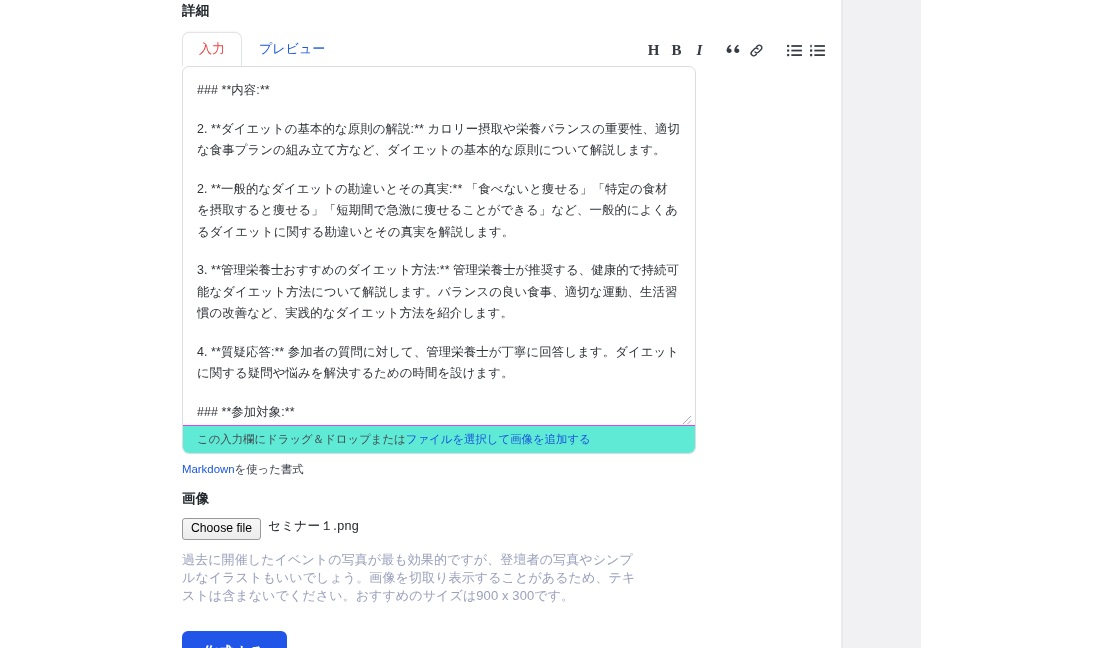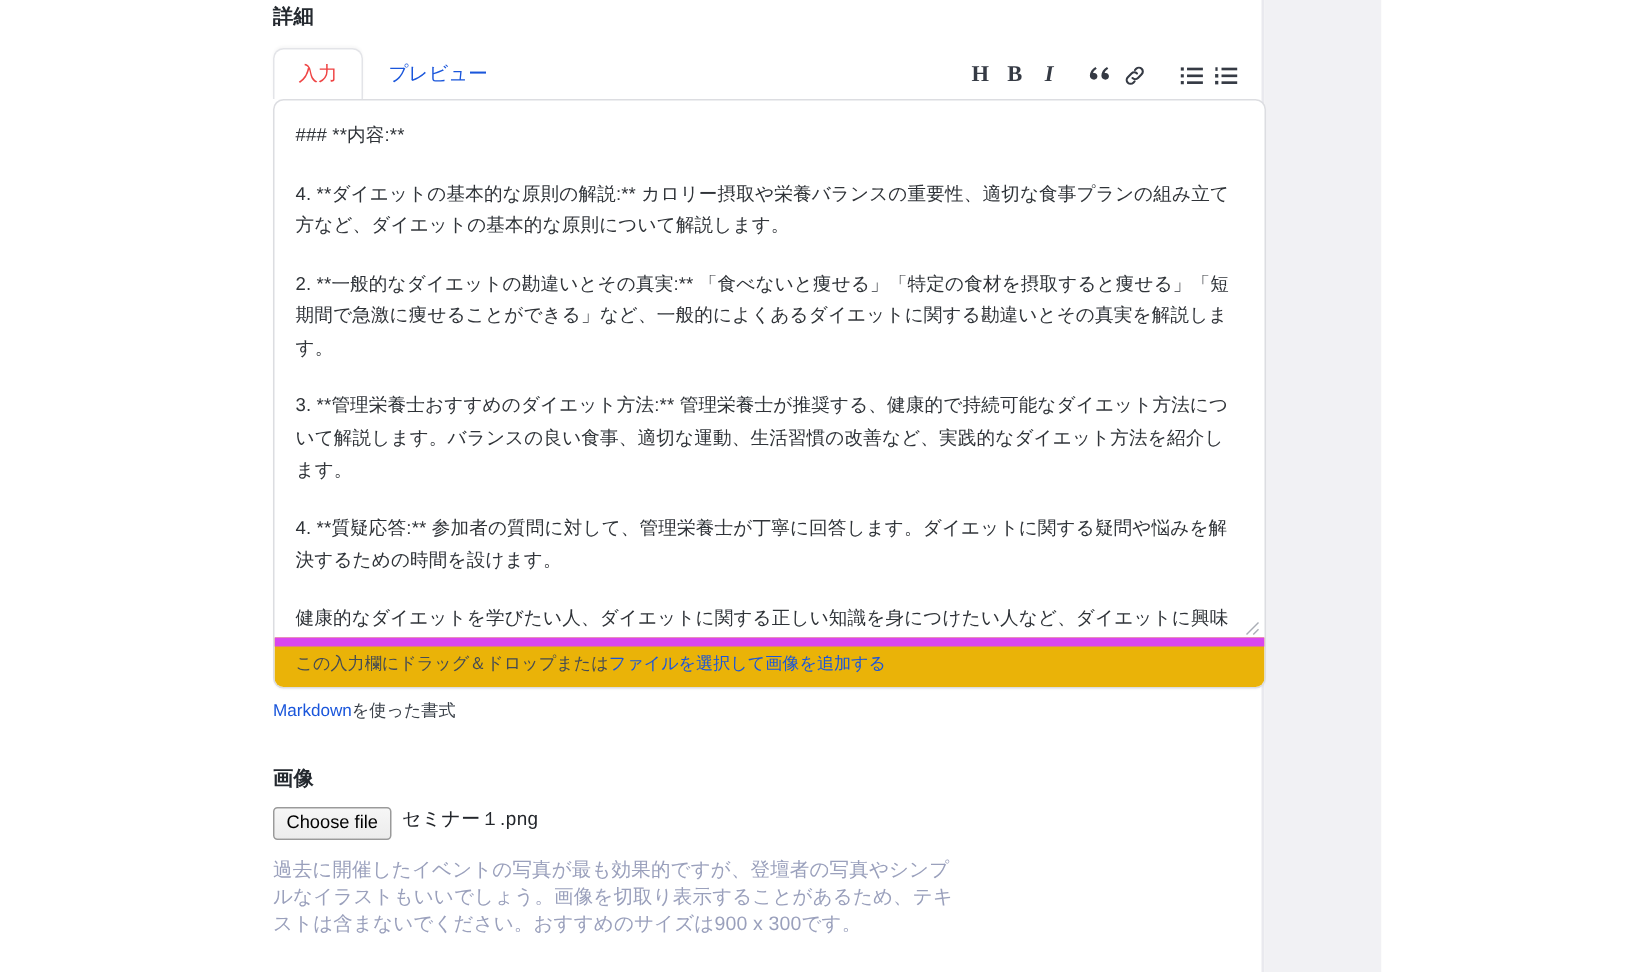--- a/index.html
+++ b/index.html
@@ -108,21 +108,21 @@
     font-weight: bold;
   }
   .tb-btn.letter.ital { font-style: italic; }
   .tb-gap-a { width: 11px; }
   .tb-gap-b { width: 15px; }
   .tb-btn svg { display: block; }
 
   
   .ta-wrap {
     position: relative;
-    width: 662px;
+    width: 514px;
     border: 1px solid #dcdde1;
     border-radius: 7px;
     background: #fff;
     box-shadow: 0 1px 1px rgba(16,22,26,.03);
     overflow: hidden;
   }
   .ta-body {
     height: 358px;
     padding: 13px 15px 2px 14px;
     overflow: hidden;
@@ -138,41 +138,40 @@
   }
   .ta-body p.tight { margin-bottom: 0; }
   .resize-grip {
     position: absolute;
     right: 3px; bottom: 2px;
     width: 12px; height: 12px;
     pointer-events: none;
     color: #a9adb5;
   }
   .drop-hint {
-    border-top: 6px solid #d946ef;
-    background: #eab308;
+    border-top: 1px solid #d946ef;
+    background: #5eead4;
     font-size: 11.4px;
     color: #454b54;
     padding: 5px 14px 6px 14px;
     line-height: 16px;
     white-space: nowrap;
-    font-family: Liberation Mono, monospace;
   }
   .drop-hint a { color: #1a56db; text-decoration: none; cursor: pointer; }
 
   .md-help {
     margin-top: 7px;
     font-size: 11.4px;
     line-height: 16px;
     color: #3b4149;
   }
   .md-help a { color: #1a56db; text-decoration: none; cursor: pointer; }
 
   
-  .img-block { margin-top: 26px; }
+  .img-block { margin-top: 11px; }
   .file-row {
     margin-top: 10px;
     display: flex;
     align-items: flex-start;
     gap: 7px;
     font-size: 12.6px;
     color: #23262b;
   }
   .choose-file {
     font-family: "Liberation Sans", "DejaVu Sans", sans-serif;
@@ -268,24 +267,25 @@
             <rect x="4.6" y="6.1" width="11.4" height="1.9"></rect>
             <rect x="4.6" y="11" width="11.4" height="1.9"></rect>
           </svg>
         </div>
       </div>
     </div>
 
     <div class="ta-wrap">
       <div class="ta-body">
         <p>### **内容:**</p>
-        <p>4. **ダイエットの基本的な原則の解説:** カロリー摂取や栄養バランスの重要性、適切な食事プランの組み立て方など、ダイエットの基本的な原則について解説します。</p>
+        <p>2. **ダイエットの基本的な原則の解説:** カロリー摂取や栄養バランスの重要性、適切な食事プランの組み立て方など、ダイエットの基本的な原則について解説します。</p>
         <p>2. **一般的なダイエットの勘違いとその真実:** 「食べないと痩せる」「特定の食材を摂取すると痩せる」「短期間で急激に痩せることができる」など、一般的によくあるダイエットに関する勘違いとその真実を解説します。</p>
         <p>3. **管理栄養士おすすめのダイエット方法:** 管理栄養士が推奨する、健康的で持続可能なダイエット方法について解説します。バランスの良い食事、適切な運動、生活習慣の改善など、実践的なダイエット方法を紹介します。</p>
         <p>4. **質疑応答:** 参加者の質問に対して、管理栄養士が丁寧に回答します。ダイエットに関する疑問や悩みを解決するための時間を設けます。</p>
+        <p class="tight">### **参加対象:**</p>
         <p>健康的なダイエットを学びたい人、ダイエットに関する正しい知識を身につけたい人など、ダイエットに興味を持つ全ての方々</p>
 
         <span class="resize-grip">
           <svg width="12" height="12" viewBox="0 0 12 12" stroke="#a9adb5" stroke-width="1" fill="none">
             <path d="M11 3 L3 11"></path>
               <path d="M11 7.5 L7.5 11"></path>
           </svg>
         </span>
       </div>
       <div class="drop-hint">

